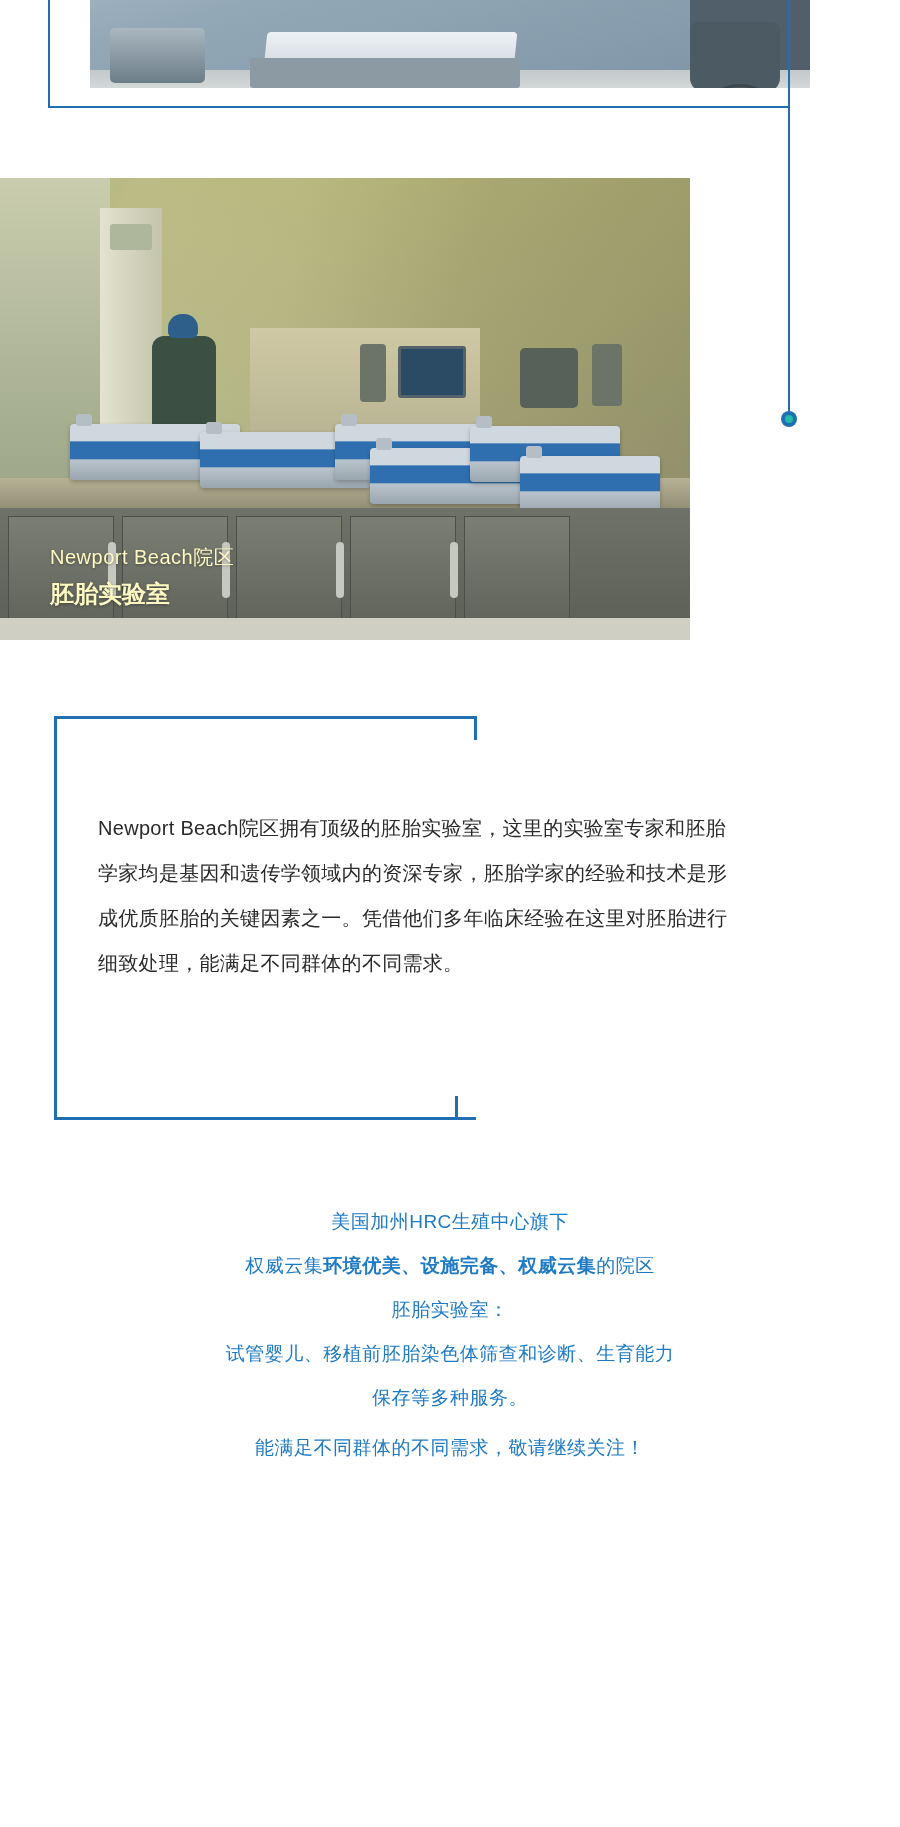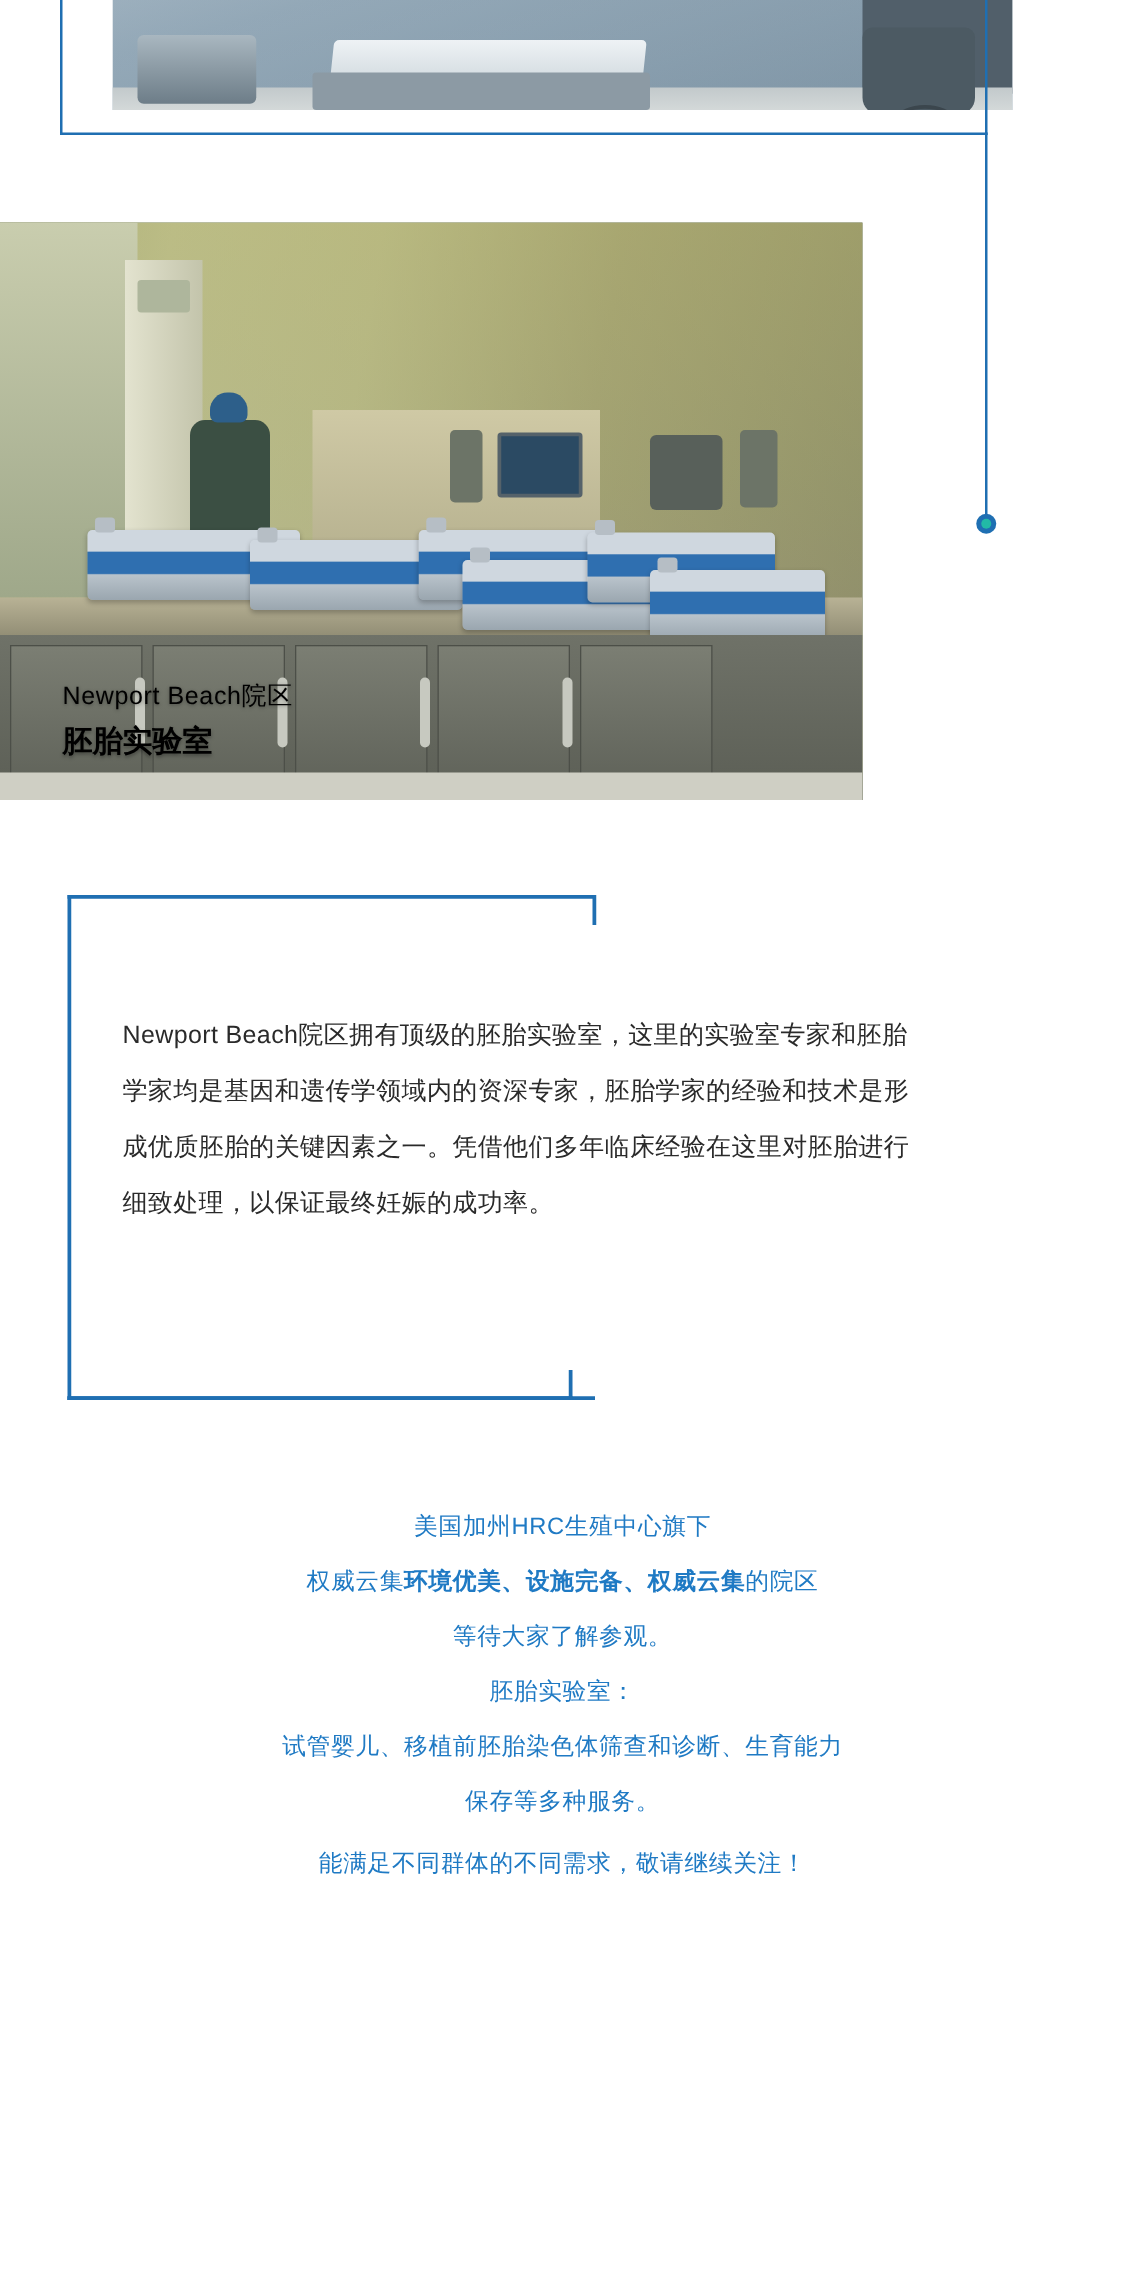--- a/index.html
+++ b/index.html
@@ -229,21 +229,21 @@
     content:"";
     position:absolute; left:6px; top:-10px; width:16px; height:12px;
     background:#b6bec5; border-radius:3px;
   }
 
   
   .caption {
     position: absolute;
     left: 50px;
     top: 364px;
-    color: #000000;
+    color: #fef9c3;
     text-shadow: 0 1px 3px rgba(0,0,0,0.35);
   }
   .caption-line1 {
     font-size: 20px;
     letter-spacing: 0.5px;
     line-height: 1.5;
     font-weight: 400;
   }
   .caption-line2 {
     font-size: 24px;
@@ -374,25 +374,24 @@
     <div class="caption-line1">Newport Beach院区</div>
     <div class="caption-line2">胚胎实验室</div>
   </div>
 </div>
 
 <div class="bracket"></div>
 <div class="bracket-right-top"></div>
 <div class="bracket-right-bot"></div>
 <div class="bracket-bottom-ext"></div>
 
-<p class="body-text">Newport  Beach院区拥有顶级的胚胎实验室，这里的实验室专家和胚胎学家均是基因和遗传学领域内的资深专家，胚胎学家的经验和技术是形成优质胚胎的关键因素之一。凭借他们多年临床经验在这里对胚胎进行细致处理，以保证最终妊娠的成功率。</p>
+<p class="body-text">Newport  Beach院区拥有顶级的胚胎实验室，这里的实验室专家和胚胎学家均是基因和遗传学领域内的资深专家，胚胎学家的经验和技术是形成优质胚胎的关键因素之一。凭借他们多年临床经验在这里对胚胎进行细致处理，能满足不同群体的不同需求。</p>
 
 <div class="closing">
   <div>美国加州HRC生殖中心旗下</div>
   <div>
     <span>权威云集</span><span class="strong">环境优美、设施完备、权威云集</span><span>的院区</span>
   </div>
-  <div>等待大家了解参观。</div>
   <div>胚胎实验室：</div>
   <div>试管婴儿、移植前胚胎染色体筛查和诊断、生育能力</div>
   <div>保存等多种服务。</div>
   <div class="last">能满足不同群体的不同需求，敬请继续关注！</div>
 </div>
 
 </body></html>

